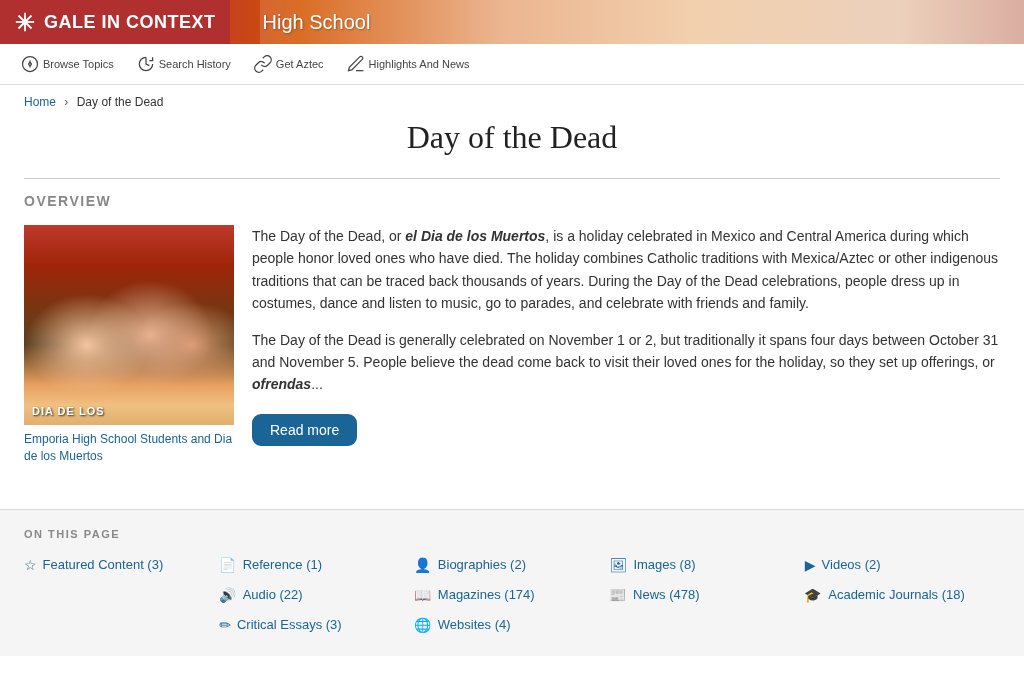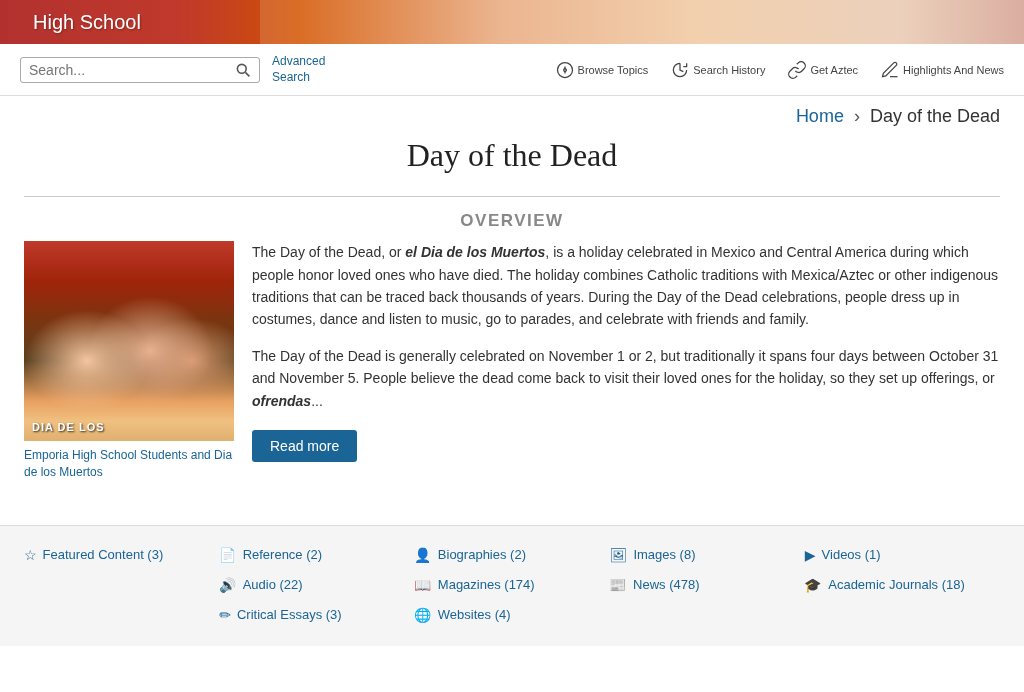--- a/index.html
+++ b/index.html
@@ -111,22 +111,21 @@
       text-decoration: none;
     }
     .action-icon {
       width: 20px;
       height: 20px;
     }
 
     
     .breadcrumb {
       padding: 10px 24px;
-      font-size: 18px;
-      text-align: right;
+      font-size: 12px;
     }
     .breadcrumb a { color: #1a6496; text-decoration: none; }
     .breadcrumb-sep { color: #555; margin: 0 5px; }
     .breadcrumb-current { color: #333; }
 
     
     .main-content {
       padding: 0 24px 20px 24px;
     }
     .page-title {
@@ -136,27 +135,26 @@
       margin-bottom: 22px;
       color: #222;
       font-family: Georgia, serif;
     }
 
     .overview-section {
       border-top: 1px solid #ccc;
       padding-top: 14px;
     }
     .overview-label {
-      font-size: 17px;
+      font-size: 14px;
       color: #888;
       letter-spacing: 1.5px;
-      margin-bottom: 10px;
+      margin-bottom: 16px;
       font-weight: bold;
       text-transform: uppercase;
-      text-align: center;
     }
     .overview-body {
       display: flex;
       gap: 18px;
     }
     .overview-image-col {
       flex-shrink: 0;
       width: 210px;
     }
     
@@ -202,21 +200,21 @@
     .overview-text-col em {
       font-style: italic;
       font-weight: bold;
     }
     .read-more-btn {
       display: inline-block;
       background: #1a6496;
       color: #fff;
       padding: 8px 18px;
       border: none;
-      border-radius: 3px;
+      border-radius: 9px;
       font-size: 14px;
       cursor: pointer;
       text-decoration: none;
       margin-top: 4px;
     }
 
     
     .on-this-page {
       background: #f5f5f5;
       border-top: 1px solid #ddd;
@@ -252,34 +250,35 @@
     .item-icon {
       font-size: 14px;
       flex-shrink: 0;
     }
   </style>
 </head>
 <body>
 
 <div class="header-banner">
   <div class="header-banner-bg"></div>
+  <div class="header-logo">
+
+    <svg class="gale-snowflake" viewBox="0 0 24 24" fill="white">
+      <circle cx="12" cy="12" r="3"></circle>
+      <line x1="12" y1="2" x2="12" y2="22" stroke="white" stroke-width="2"></line>
+      <line x1="2" y1="12" x2="22" y2="12" stroke="white" stroke-width="2"></line>
+      <line x1="4.9" y1="4.9" x2="19.1" y2="19.1" stroke="white" stroke-width="2"></line>
+      <line x1="19.1" y1="4.9" x2="4.9" y2="19.1" stroke="white" stroke-width="2"></line>
+    </svg>
+    <span class="header-logo-text">GALE IN CONTEXT</span>
+  </div>
   <span class="header-title">High School</span>
 </div>
 
 <div class="search-bar-row">
-  <div class="search-left">
-    <div class="search-input-wrap">
-      <input type="text" placeholder="Search..." style="">
-      <svg class="search-icon-svg" viewBox="0 0 20 20" fill="none" stroke="currentColor" stroke-width="2">
-        <circle cx="8.5" cy="8.5" r="5.5"></circle>
-        <line x1="13" y1="13" x2="18" y2="18"></line>
-      </svg>
-    </div>
-    <a href="#" class="advanced-search-link">Advanced<br>Search</a>
-  </div>
   <div class="header-actions">
 
     <a href="#" class="header-action-item">
       <svg class="action-icon" viewBox="0 0 24 24" fill="none" stroke="#444" stroke-width="1.5">
         <circle cx="12" cy="12" r="9"></circle>
         <polygon points="12,7 14,12 12,17 10,12" fill="#444" stroke="none"></polygon>
         <circle cx="12" cy="12" r="1.5" fill="#fff"></circle>
       </svg>
       <span>Browse Topics</span>
     </a>
@@ -332,41 +331,42 @@
       <div class="overview-text-col">
         <p>The Day of the Dead, or <em>el Dia de los Muertos</em>, is a holiday celebrated in Mexico and Central America during which people honor loved ones who have died. The holiday combines Catholic traditions with Mexica/Aztec or other indigenous traditions that can be traced back thousands of years. During the Day of the Dead celebrations, people dress up in costumes, dance and listen to music, go to parades, and celebrate with friends and family.</p>
         <p>The Day of the Dead is generally celebrated on November 1 or 2, but traditionally it spans four days between October 31 and November 5. People believe the dead come back to visit their loved ones for the holiday, so they set up offerings, or <em>ofrendas</em>...</p>
         <button class="read-more-btn">Read more</button>
       </div>
     </div>
   </div>
 </div>
 
 <div class="on-this-page">
+  <div class="on-this-page-label">ON THIS PAGE</div>
   <div class="on-this-page-grid">
 
     <div class="on-this-page-item">
       <span class="item-icon">☆</span>
       <span>Featured Content (3)</span>
     </div>
     <div class="on-this-page-item">
       <span class="item-icon">📄</span>
-      <span>Reference (2)</span>
+      <span>Reference (1)</span>
     </div>
     <div class="on-this-page-item">
       <span class="item-icon">👤</span>
       <span>Biographies (2)</span>
     </div>
     <div class="on-this-page-item">
       <span class="item-icon">🖼</span>
       <span>Images (8)</span>
     </div>
     <div class="on-this-page-item">
       <span class="item-icon">▶</span>
-      <span>Videos (1)</span>
+      <span>Videos (2)</span>
     </div>
 
     <div class="on-this-page-item"></div>
     <div class="on-this-page-item">
       <span class="item-icon">🔊</span>
       <span>Audio (22)</span>
     </div>
     <div class="on-this-page-item">
       <span class="item-icon">📖</span>
       <span>Magazines (174)</span>

